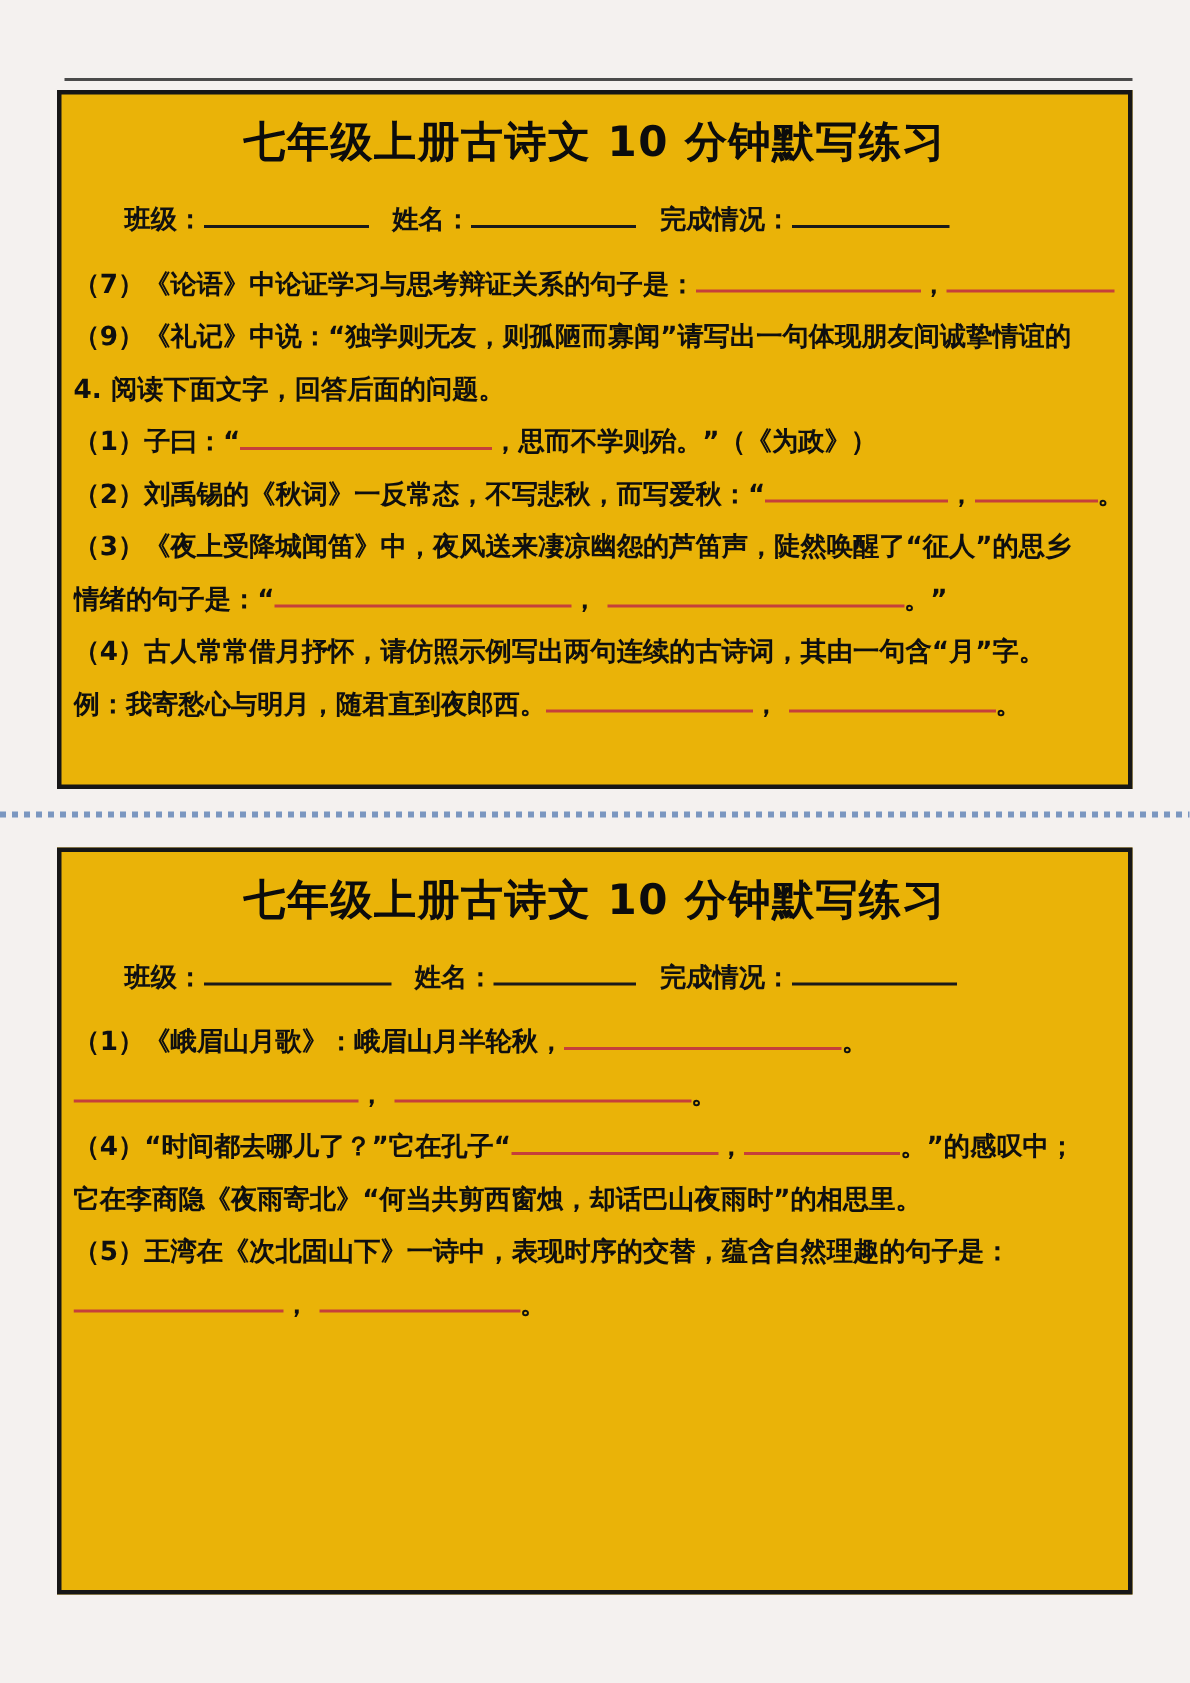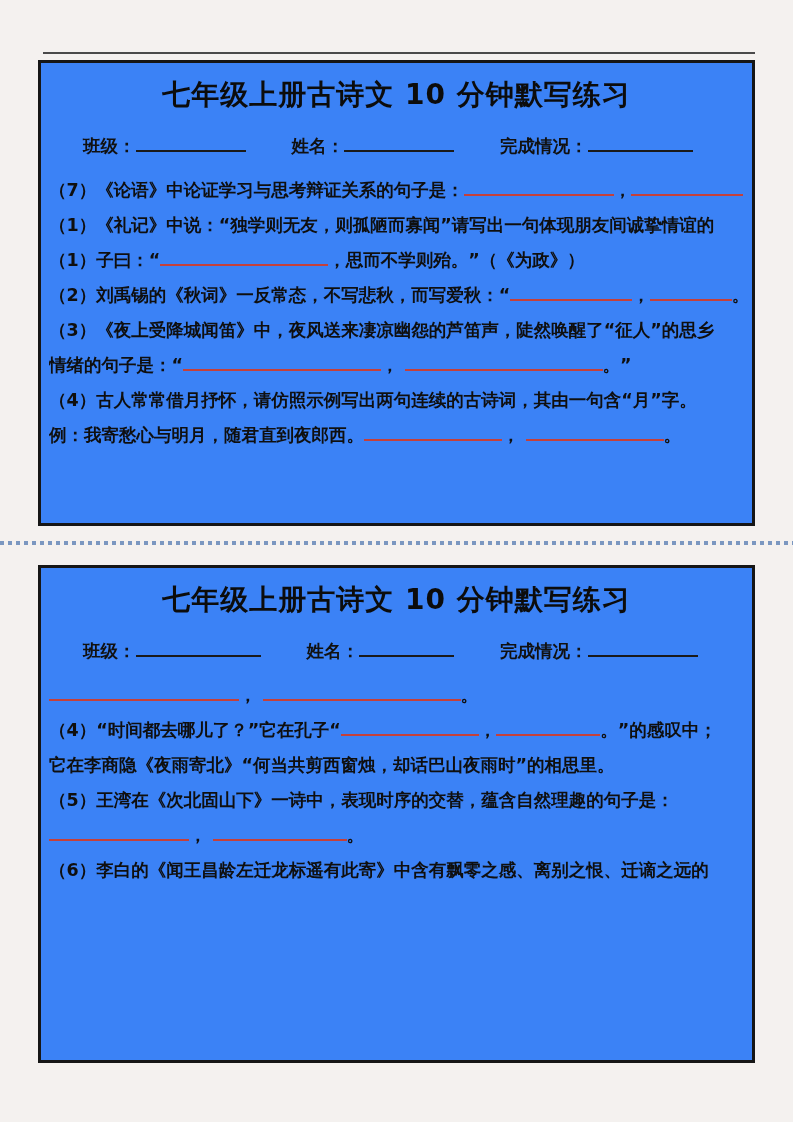--- a/index.html
+++ b/index.html
@@ -9,41 +9,42 @@
     font-family:"DejaVu Sans","Liberation Sans",sans-serif;
     overflow:hidden;
   }
   .page{position:relative;width:793px;height:1122px;}
   .top-rule{
     position:absolute;top:52px;left:43px;width:712px;height:2px;
     background:#4a4a4a;
   }
   .sheet{
     position:absolute;left:38px;width:717px;
-    background:#3b82f6;
+    background:#eab308;
     border:3px solid #161616;
     box-sizing:border-box;
   }
   .sheet.s1{top:60px;height:466px;}
   .sheet.s2{top:565px;height:498px;}
   .title{
     margin:13px 6px 0;
     text-align:center;
     font-size:28px;font-weight:700;color:#0c0c0c;
     letter-spacing:1px;
     white-space:nowrap;
   }
   .header-row{
     display:flex;align-items:baseline;
     margin:20px 10px 0 42px;
     font-size:17.5px;font-weight:600;color:#111;
     white-space:pre;
+    gap:16px;
   }
   .hfield{display:flex;align-items:baseline;}
-  .hfield + .hfield{margin-left:46px;}
+  .hfield + .hfield{}
   .hline{
     display:inline-block;height:1px;
     border-bottom:2px solid #1a1a1a;
     vertical-align:baseline;
   }
   .hline.w110{width:110px;}
   .hline.w105{width:105px;}
   .hline.w125{width:125px;}
   .hline.w95{width:95px;}
   .lines{
@@ -73,42 +74,43 @@
 
   <section class="sheet s1">
     <h1 class="title">七年级上册古诗文 10 分钟默写练习</h1>
     <div class="header-row">
       <span class="hfield"><span>班级：</span><span class="hline w110"></span></span>
       <span class="hfield"><span>姓名：</span><span class="hline w110"></span></span>
       <span class="hfield"><span>完成情况：</span><span class="hline w105"></span></span>
     </div>
     <div class="lines">
         <div class="line"><span class="txt">（7）《论语》中论证学习与思考辩证关系的句子是：</span><span class="blank" style="width: 150px;"></span><span class="txt">，</span><span class="blank" style="width: 112px;"></span><span class="txt">。</span></div>
-        <div class="line"><span class="txt">（1）《礼记》中说：“独学则无友，则孤陋而寡闻”请写出一句体现朋友间诚挚情谊的</span></div>
+        <div class="line"><span class="txt">（9）《礼记》中说：“独学则无友，则孤陋而寡闻”请写出一句体现朋友间诚挚情谊的</span></div>
+        <div class="line"><span class="txt">4. 阅读下面文字，回答后面的问题。</span></div>
         <div class="line"><span class="txt">（1）子曰：“</span><span class="blank" style="width: 168px;"></span><span class="txt">，思而不学则殆。”（《为政》）</span></div>
         <div class="line"><span class="txt">（2）刘禹锡的《秋词》一反常态，不写悲秋，而写爱秋：“</span><span class="blank" style="width: 122px;"></span><span class="txt">，</span><span class="blank" style="width: 82px;"></span><span class="txt">。”</span></div>
         <div class="line"><span class="txt">（3）《夜上受降城闻笛》中，夜风送来凄凉幽怨的芦笛声，陡然唤醒了“征人”的思乡</span></div>
         <div class="line"><span class="txt">情绪的句子是：“</span><span class="blank" style="width: 198px;"></span><span class="txt">， </span><span class="blank" style="width: 198px;"></span><span class="txt">。”</span></div>
         <div class="line"><span class="txt">（4）古人常常借月抒怀，请仿照示例写出两句连续的古诗词，其由一句含“月”字。</span></div>
         <div class="line"><span class="txt">例：我寄愁心与明月，随君直到夜郎西。</span><span class="blank" style="width: 138px;"></span><span class="txt">， </span><span class="blank" style="width: 138px;"></span><span class="txt">。</span></div>
       </div>
   </section>
 
   <div class="dotted-sep"></div>
 
   <section class="sheet s2">
     <h1 class="title">七年级上册古诗文 10 分钟默写练习</h1>
     <div class="header-row">
       <span class="hfield"><span>班级：</span><span class="hline w125"></span></span>
       <span class="hfield"><span>姓名：</span><span class="hline w95"></span></span>
       <span class="hfield"><span>完成情况：</span><span class="hline w110"></span></span>
     </div>
     <div class="lines">
+        <div class="line"><span class="txt">（1）《峨眉山月歌》：峨眉山月半轮秋，</span><span class="blank" style="width: 185px;"></span><span class="txt">。</span></div>
         <div class="line"><span class="blank" style="width: 190px;"></span><span class="txt">， </span><span class="blank" style="width: 198px;"></span><span class="txt">。</span></div>
         <div class="line"><span class="txt">（4）“时间都去哪儿了？”它在孔子“</span><span class="blank" style="width: 138px;"></span><span class="txt">，</span><span class="blank" style="width: 104px;"></span><span class="txt">。”的感叹中；</span></div>
         <div class="line"><span class="txt">它在李商隐《夜雨寄北》“何当共剪西窗烛，却话巴山夜雨时”的相思里。</span></div>
         <div class="line"><span class="txt">（5）王湾在《次北固山下》一诗中，表现时序的交替，蕴含自然理趣的句子是：</span></div>
         <div class="line"><span class="blank" style="width: 140px;"></span><span class="txt">， </span><span class="blank" style="width: 134px;"></span><span class="txt">。</span></div>
-        <div class="line"><span class="txt">（6）李白的《闻王昌龄左迁龙标遥有此寄》中含有飘零之感、离别之恨、迁谪之远的</span></div>
       </div>
   </section>
 
 </div>
 
 </body></html>

